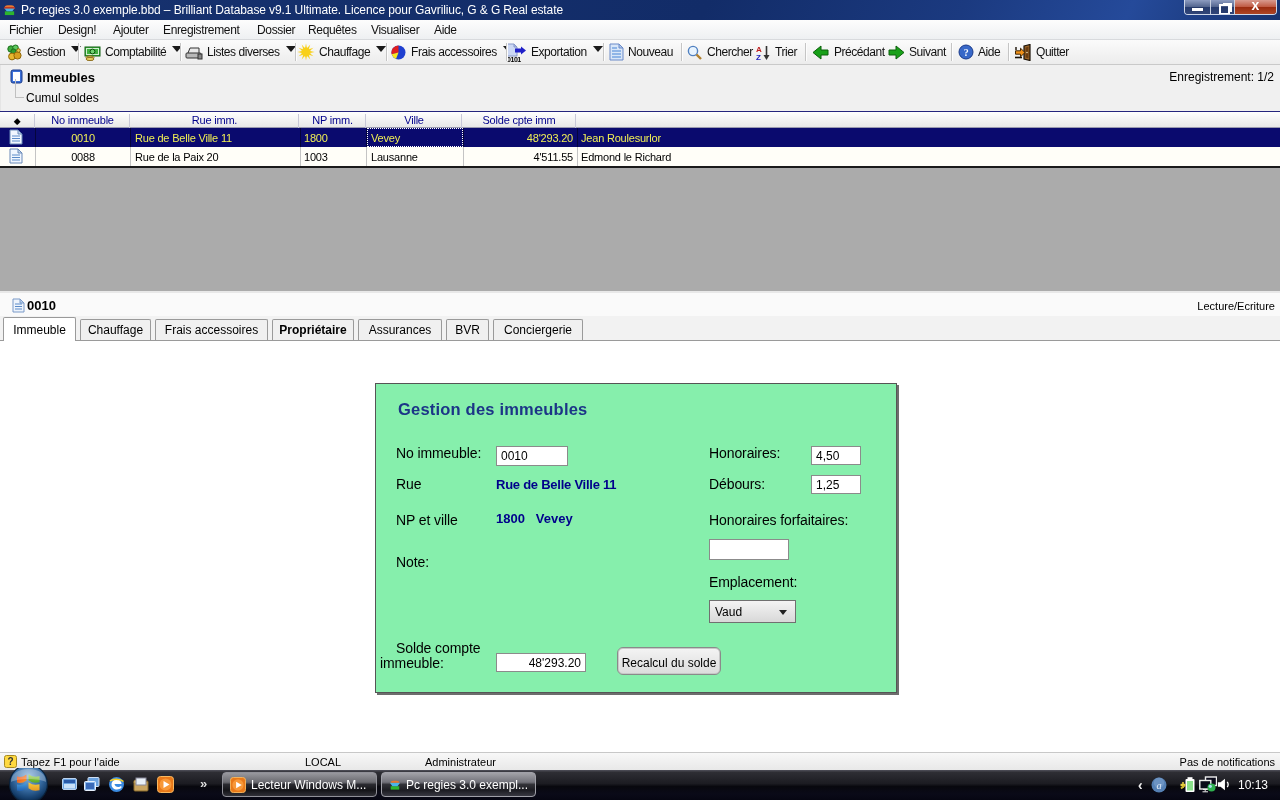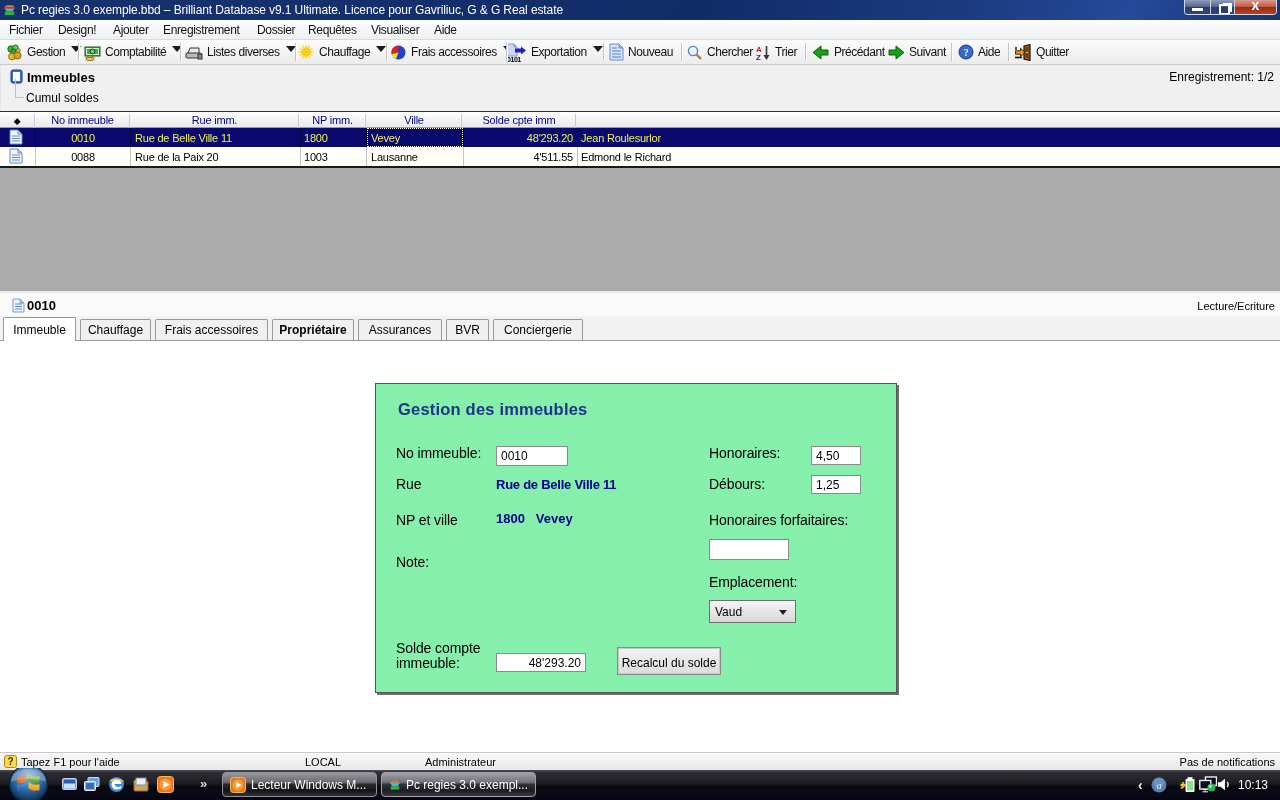--- a/index.html
+++ b/index.html
@@ -80,21 +80,21 @@
 .flabel { position:absolute; color:#000; font-size:14px; letter-spacing:-0.1px; }
 .fvalue { position:absolute; color:#00008b; font-weight:bold; font-size:13px; }
 .finput { position:absolute; background:#fff; border:1px solid #8b8b8b; font-size:12px; font-family:"Liberation Sans",sans-serif; padding:2px 4px; }
 #noteta { position:absolute; left:79px; top:169px; width:213px; height:61px; background:#fff; border:1px solid #9a9a9a; }
 #noteta .ntext { position:absolute; left:5px; top:15px; font-size:12px; }
 #notesb { position:absolute; right:0; top:0; width:17px; height:59px; background:#f0f0f0; border-left:1px solid #d0d0d0; }
 .sbarr { position:absolute; left:4px; width:0; height:0; border-left:4px solid transparent; border-right:4px solid transparent; }
 #dd { position:absolute; left:333px; top:216px; width:87px; height:23px; background:linear-gradient(180deg,#f4f4f4,#d8d8d8); border:1px solid #707070; font-size:12px; }
 #dd .dtext { position:absolute; left:5px; top:4px; }
 #dd .dbtn { position:absolute; right:8px; top:9px; width:0; height:0; border-left:4px solid transparent; border-right:4px solid transparent; border-top:5px solid #222; }
-#recbtn { position:absolute; left:241px; top:263px; width:104px; height:28px; background:linear-gradient(180deg,#f4f4f4,#dcdcdc); border:1px solid #8a8a8a; box-shadow:0 0 0 1px #c8c8c8 inset; border-radius:0; font-size:12px; text-align:center; padding-top:8px; }
+#recbtn { position:absolute; left:241px; top:263px; width:104px; height:28px; background:linear-gradient(180deg,#f4f4f4,#dcdcdc); border:1px solid #8a8a8a; box-shadow:0 0 0 1px #c8c8c8 inset; border-radius:6px; font-size:12px; text-align:center; padding-top:8px; }
 
 
 #statusbar { left:0; top:752px; width:1280px; height:18px; background:linear-gradient(180deg,#f8f8f8,#e8e8e8); border-top:1px solid #c8c8c8; font-size:11px; color:#000; }
 #statusbar span { position:absolute; top:3px; }
 
 
 #taskbar { left:0; top:770px; width:1280px; height:30px;
   background:linear-gradient(180deg,#50505a 0%,#2e2e34 8%,#1c1c22 45%,#08080e 55%,#0a0a18 80%,#060612 100%); }
 .tkbtn { position:absolute; top:2px; height:25px; border:1px solid #909098; border-radius:4px; white-space:nowrap; overflow:hidden;
   background:linear-gradient(180deg,#98989e 0%,#6a6a70 40%,#2a2a30 50%,#141418 75%,#303038 100%);
@@ -381,21 +381,21 @@
 
   <div class="flabel" style="left:20px;top:92px">Rue</div>
   <div class="fvalue" style="left:120px;top:93px;letter-spacing:-0.25px">Rue de Belle Ville 11</div>
 
   <div class="flabel" style="left:20px;top:128px">NP et ville</div>
   <div class="fvalue" style="left:120px;top:127px">1800&nbsp;&nbsp;&nbsp;Vevey</div>
 
   <div class="flabel" style="left:20px;top:170px">Note:</div>
 
   <div class="flabel" style="left:20px;top:256px">Solde compte</div>
-  <div class="flabel" style="left:20px;top:271px">immeuble:</div>
+  <div class="flabel" style="left:4px;top:271px">immeuble:</div>
   <input class="finput" style="left: 120px; top: 269px; width: 90px; height: 19px; text-align: right;" value="48'293.20">
 
   <div class="flabel" style="left:333px;top:61px">Honoraires:</div>
   <input class="finput" style="left: 435px; top: 62px; width: 50px; height: 19px;" value="4,50">
 
   <div class="flabel" style="left:333px;top:92px">Débours:</div>
   <input class="finput" style="left: 435px; top: 91px; width: 50px; height: 19px;" value="1,25">
 
   <div class="flabel" style="left:333px;top:128px">Honoraires forfaitaires:</div>
   <input class="finput" style="left: 333px; top: 155px; width: 80px; height: 21px;" value="">

